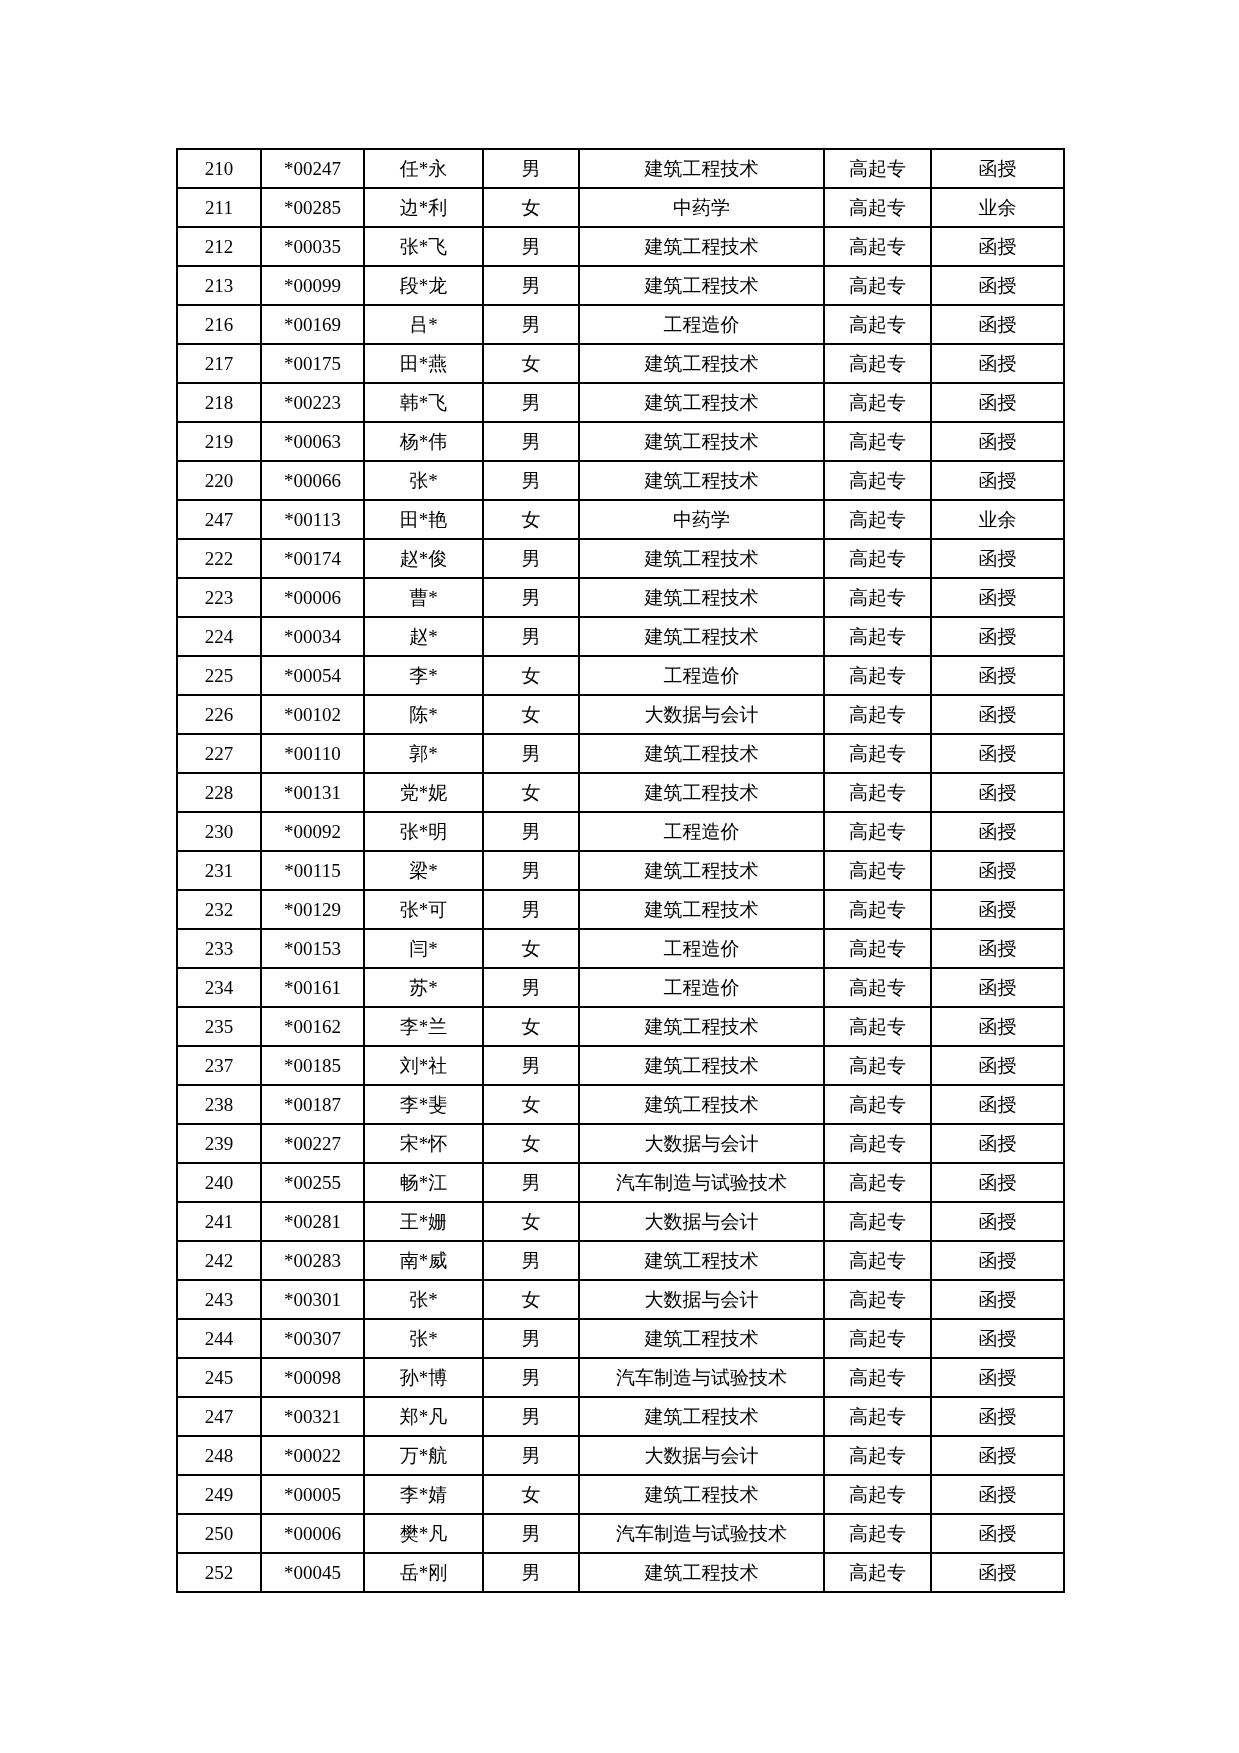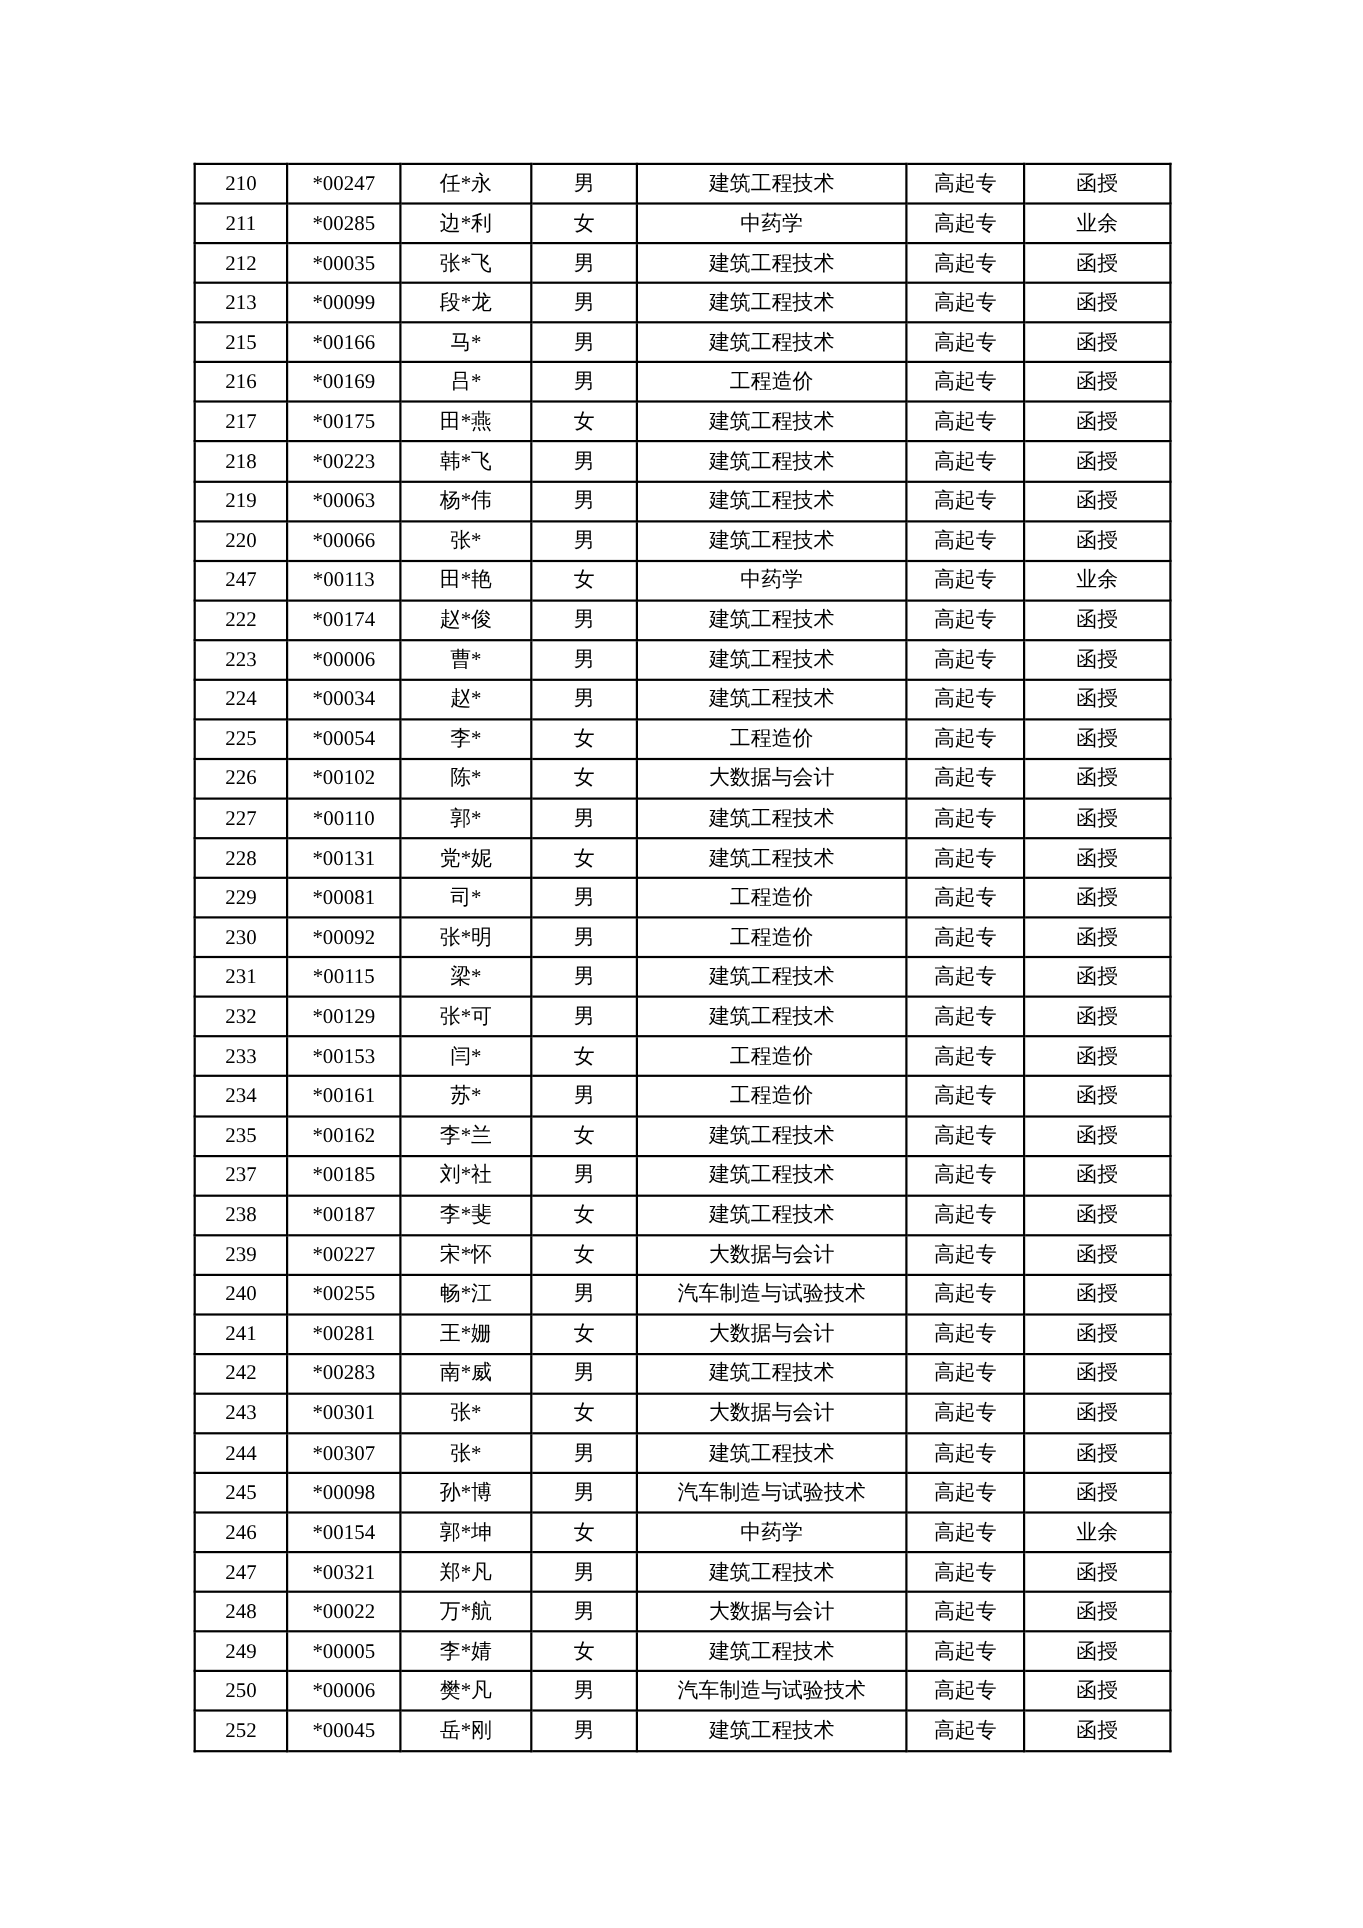--- a/index.html
+++ b/index.html
@@ -85,29 +85,20 @@
         <tr>
           <td>213</td>
           <td>*00099</td>
           <td>段*龙</td>
           <td>男</td>
           <td>建筑工程技术</td>
           <td>高起专</td>
           <td>函授</td>
         </tr>
         <tr>
-          <td>215</td>
-          <td>*00166</td>
-          <td>马*</td>
-          <td>男</td>
-          <td>建筑工程技术</td>
-          <td>高起专</td>
-          <td>函授</td>
-        </tr>
-        <tr>
           <td>216</td>
           <td>*00169</td>
           <td>吕*</td>
           <td>男</td>
           <td>工程造价</td>
           <td>高起专</td>
           <td>函授</td>
         </tr>
         <tr>
           <td>217</td>
@@ -211,29 +202,20 @@
         <tr>
           <td>228</td>
           <td>*00131</td>
           <td>党*妮</td>
           <td>女</td>
           <td>建筑工程技术</td>
           <td>高起专</td>
           <td>函授</td>
         </tr>
         <tr>
-          <td>229</td>
-          <td>*00081</td>
-          <td>司*</td>
-          <td>男</td>
-          <td>工程造价</td>
-          <td>高起专</td>
-          <td>函授</td>
-        </tr>
-        <tr>
           <td>230</td>
           <td>*00092</td>
           <td>张*明</td>
           <td>男</td>
           <td>工程造价</td>
           <td>高起专</td>
           <td>函授</td>
         </tr>
         <tr>
           <td>231</td>
@@ -353,29 +335,20 @@
           <td>函授</td>
         </tr>
         <tr>
           <td>245</td>
           <td>*00098</td>
           <td>孙*博</td>
           <td>男</td>
           <td>汽车制造与试验技术</td>
           <td>高起专</td>
           <td>函授</td>
-        </tr>
-        <tr>
-          <td>246</td>
-          <td>*00154</td>
-          <td>郭*坤</td>
-          <td>女</td>
-          <td>中药学</td>
-          <td>高起专</td>
-          <td>业余</td>
         </tr>
         <tr>
           <td>247</td>
           <td>*00321</td>
           <td>郑*凡</td>
           <td>男</td>
           <td>建筑工程技术</td>
           <td>高起专</td>
           <td>函授</td>
         </tr>

